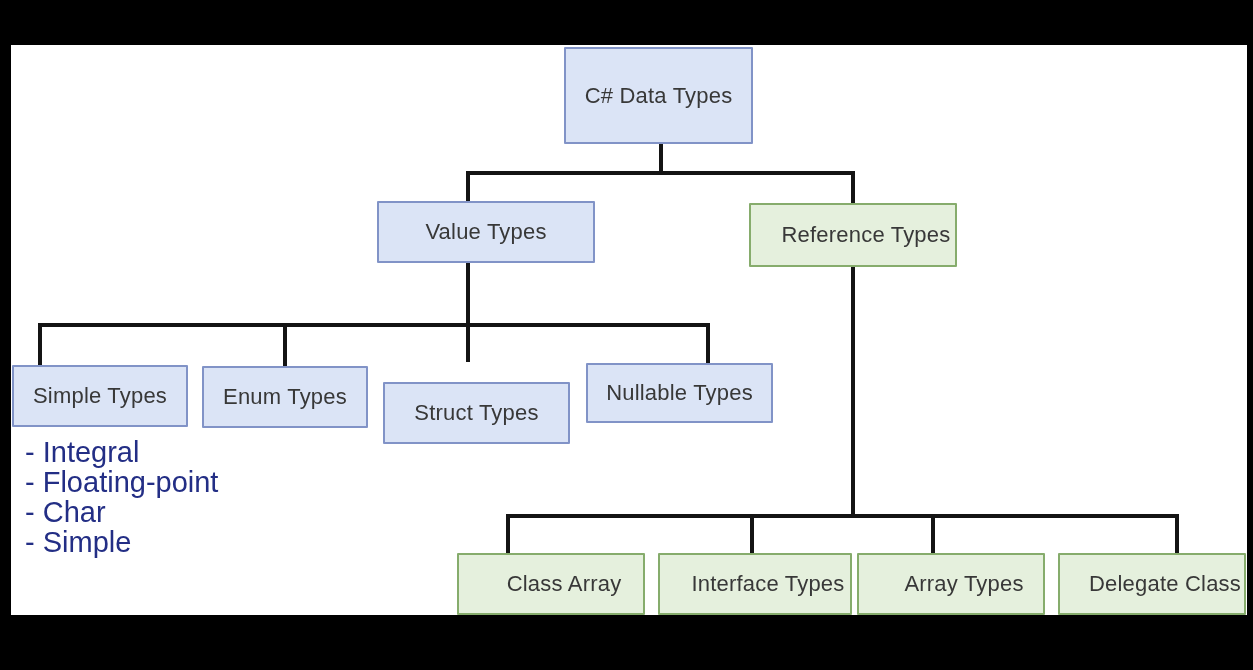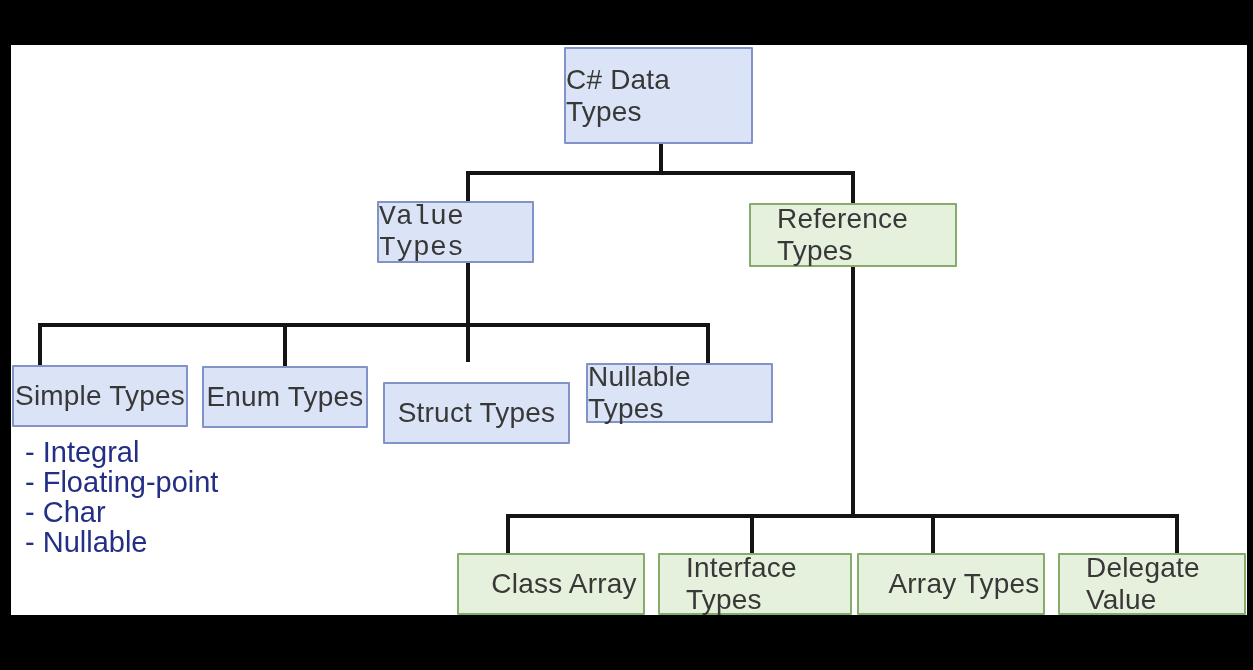--- a/index.html
+++ b/index.html
@@ -15,21 +15,21 @@
     background: var(--frame-bg, #000);
   }
   .canvas {
     position: absolute; left: 11px; top: 45px; width: 1236px; height: 570px;
     background: var(--canvas-bg, #fff);
   }
   
   .node {
     position: absolute;
     display: flex; align-items: center; justify-content: center;
-    font-size: 28px; color: var(--box-text, #383838);
+    font-size: 22px; color: var(--box-text, #383838);
     letter-spacing: 0.2px;
     border-radius: 1px;
     box-sizing: border-box;
     z-index: 2;
   }
   .node.blue {
     background: var(--value-fill, #dbe4f6);
     border: 2px solid var(--value-border, #8193c7);
   }
   .node.green {
@@ -43,21 +43,21 @@
   .type-list {
     position: absolute; left: 25px; top: 437px;
     font-size: 29px; line-height: 30px;
     color: var(--list-text, #232e85);
     z-index: 2;
   }
   .type-list div { white-space: pre; }
 
   
   #n-root      { left: 564px;  top: 47px;  width: 189px; height: 97px; }
-  #n-value     { left: 377px;  top: 201px; width: 157px; height: 62px; font-family: Liberation Mono, monospace; }
+  #n-value     { left: 377px;  top: 201px; width: 218px; height: 62px; }
   #n-reference { left: 749px;  top: 203px; width: 208px; height: 64px; }
   #n-simple    { left: 12px;   top: 365px; width: 176px; height: 62px; }
   #n-enum      { left: 202px;  top: 366px; width: 166px; height: 62px; }
   #n-struct    { left: 383px;  top: 362px; width: 187px; height: 62px; margin-top: 20px; }
   #n-nullable  { left: 586px;  top: 363px; width: 187px; height: 60px; }
   #n-class     { left: 457px;  top: 553px; width: 188px; height: 62px; }
   #n-interface { left: 658px;  top: 553px; width: 194px; height: 62px; }
   #n-array     { left: 857px;  top: 553px; width: 188px; height: 62px; text-align: right; }
   #n-delegate  { left: 1058px; top: 553px; width: 188px; height: 62px; }
 
@@ -126,22 +126,22 @@
   <div class="node green" id="n-class">
     <span>Class Array</span>
   </div>
   <div class="node green" id="n-interface">
     <span>Interface Types</span>
   </div>
   <div class="node green" id="n-array">
     <span>Array Types</span>
   </div>
   <div class="node green" id="n-delegate">
-    <span>Delegate Value</span>
+    <span>Delegate Class</span>
   </div>
 
   <div class="type-list">
     <div>- Integral</div>
     <div>- Floating-point</div>
     <div>- Char</div>
-    <div>- Nullable</div>
+    <div>- Simple</div>
   </div>
 </div>
 
 </body></html>

